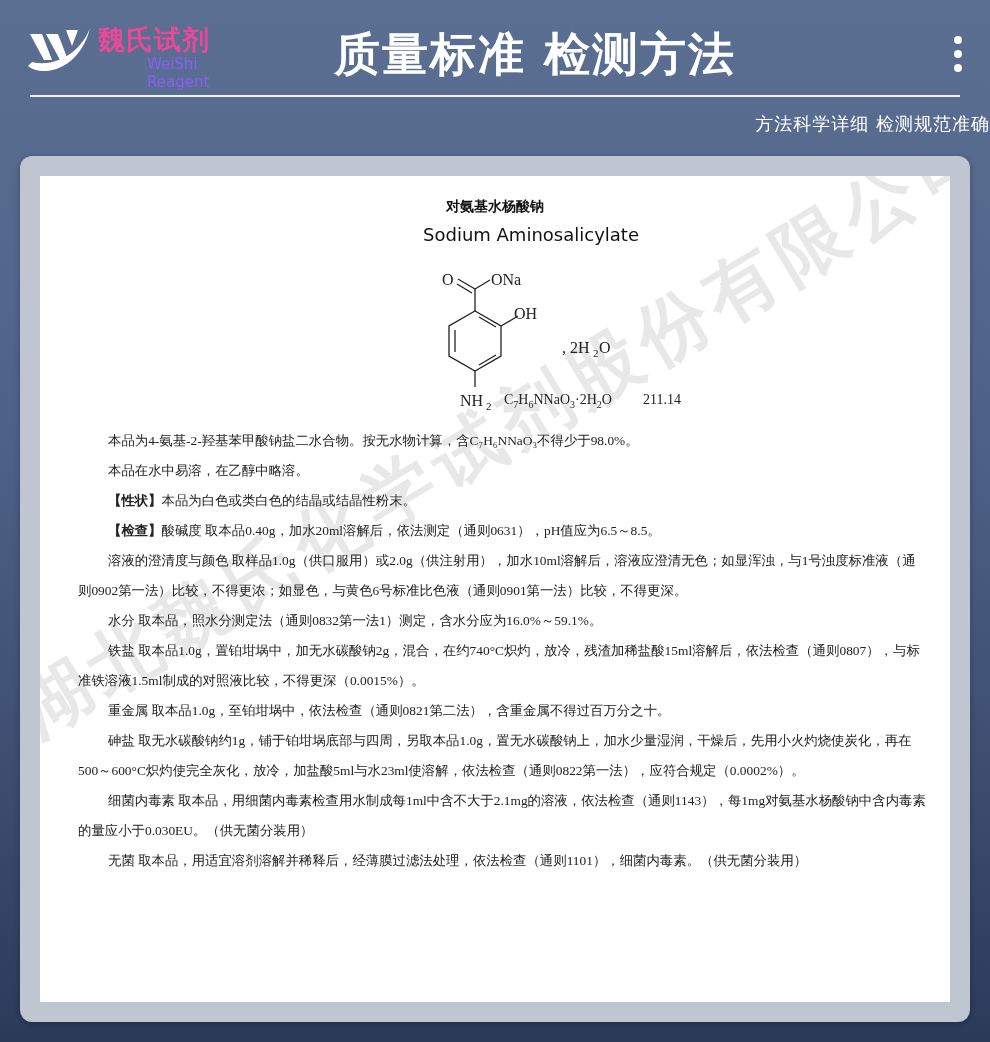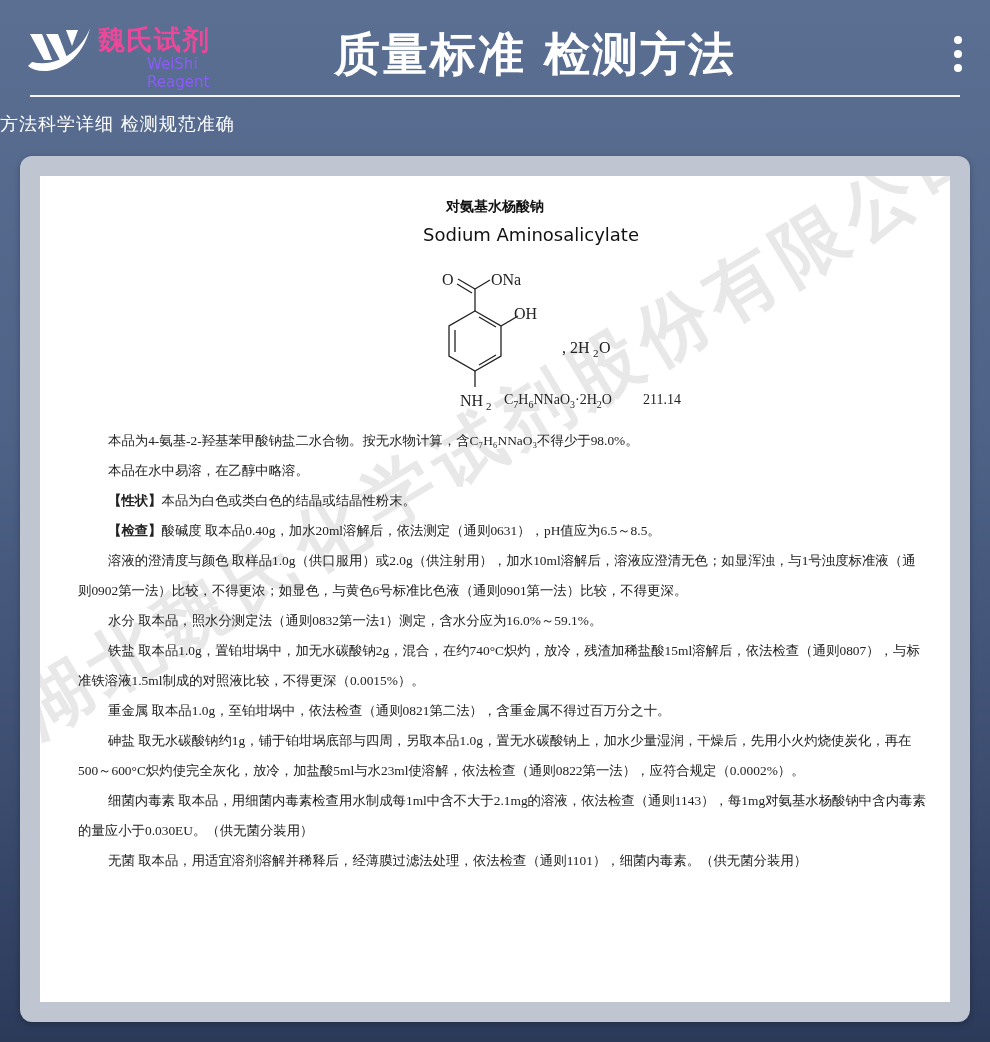--- a/index.html
+++ b/index.html
@@ -11,21 +11,21 @@
   }
   .header { position: absolute; left: 0; top: 0; width: 990px; height: 150px; }
   .logo { position: absolute; left: 22px; top: 18px; width: 200px; height: 60px; }
   .logo-mark { position: absolute; left: 0; top: 2px; width: 72px; height: 56px; }
   .logo-cn { position: absolute; left: 76px; top: 4px; color: #ec4899; font-size: 27px; font-weight: bold; letter-spacing: 1px; font-family: "DejaVu Sans", sans-serif; text-align: right; }
   .logo-en { position: absolute; left: 77px; top: 37px; color: #8b5cf6; font-size: 15px; font-family: "DejaVu Sans", sans-serif; margin-left: 48px; }
   .title { position: absolute; left: 298px; top: 24px; color: #fff; font-size: 46px; font-weight: bold; letter-spacing: 2px; font-family: "DejaVu Sans", sans-serif; white-space: nowrap; margin-left: 36px; }
   .more { position: absolute; left: 948px; top: 34px; width: 20px; height: 40px; cursor: pointer; }
   .more span { position: absolute; left: 6px; width: 8px; height: 8px; border-radius: 50%; background: #fff; }
   .divider { position: absolute; left: 30px; top: 95px; width: 930px; height: 2px; background: #f2f4f8; }
-  .subtitle { position: absolute; left: 0; width: 990px; top: 112px; text-align: left; color: #fff; font-size: 18px; letter-spacing: 1px; font-family: "DejaVu Sans", sans-serif; }
+  .subtitle { position: absolute; left: 0; width: 990px; top: 112px; text-align: right; color: #fff; font-size: 18px; letter-spacing: 1px; font-family: "DejaVu Sans", sans-serif; }
   .card { position: absolute; left: 20px; top: 156px; width: 950px; height: 866px; background: #bfc5d1; border-radius: 12px; box-shadow: 0 2px 6px rgba(0,0,0,0.25); }
   .paper { position: absolute; left: 20px; top: 20px; width: 910px; height: 826px; background: #fff; overflow: hidden; }
   .doc-title-cn { position: absolute; left: 0; width: 910px; top: 22px; text-align: center; font-size: 14px; color: #111; font-family: "DejaVu Sans", sans-serif; font-weight: bold; }
   .doc-title-en { position: absolute; left: 0; width: 982px; top: 48px; text-align: center; font-size: 18px; color: #111; font-family: "DejaVu Sans", sans-serif; }
   .structure { position: absolute; left: 360px; top: 85px; width: 300px; height: 150px; }
   .formula { position: absolute; left: 464px; top: 216px; font-family: "Liberation Serif", serif; font-size: 14px; color: #222; white-space: nowrap; }
   .formula sub { font-size: 10px; }
   .mw { margin-left: 31px; }
   .body-text { position: absolute; left: 38px; top: 250px; width: 850px; font-family: Liberation Serif, serif; font-size: 13.4px; color: #222; }
   .p { line-height: 30px; }

